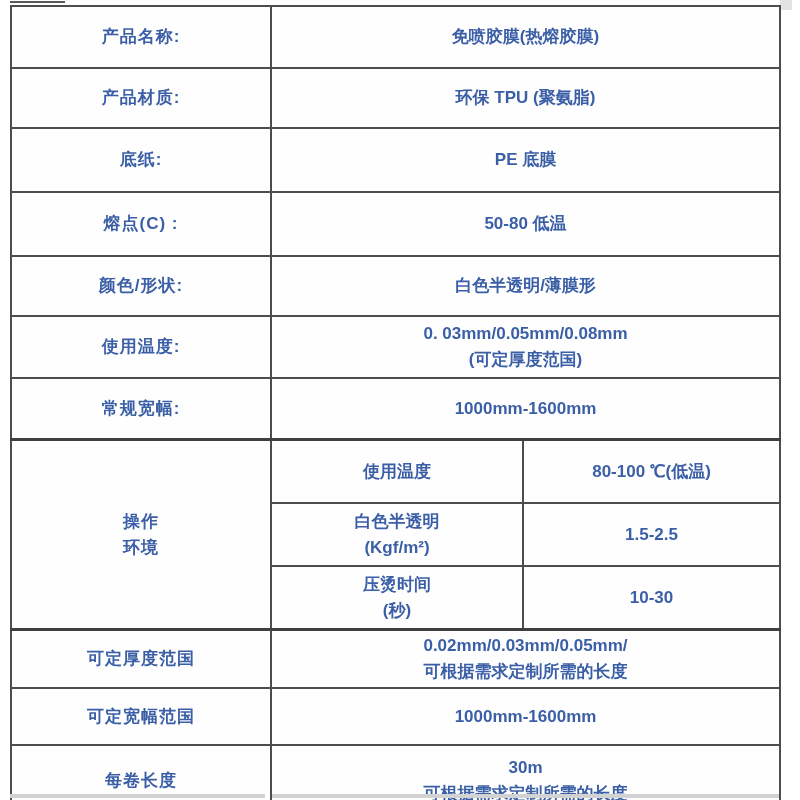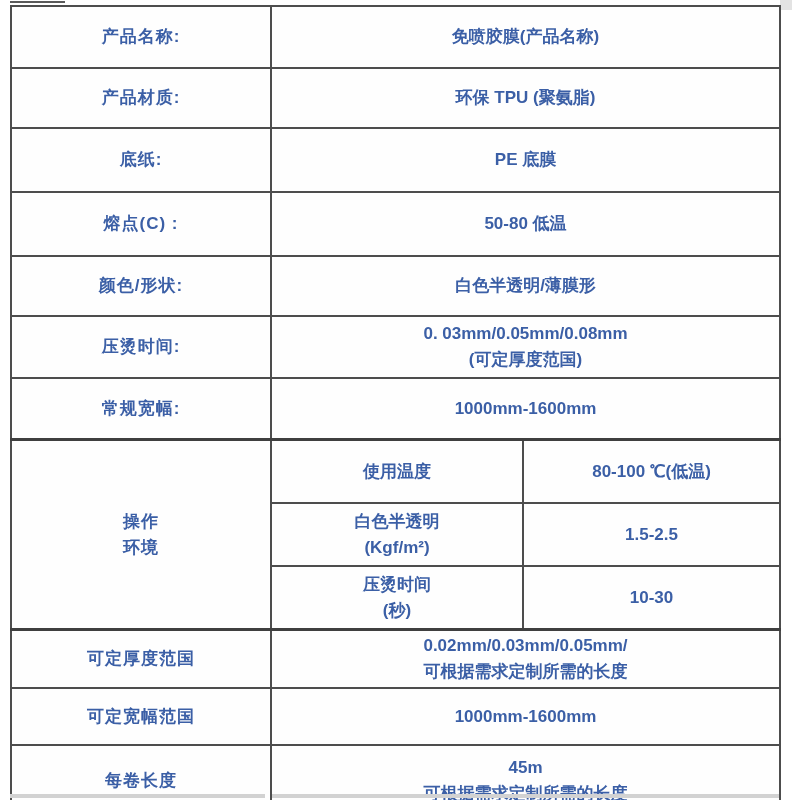--- a/index.html
+++ b/index.html
@@ -77,21 +77,21 @@
   <table class="spec-table">
     <colgroup>
       <col style="width:260px">
       <col style="width:252px">
       <col style="width:257px">
     </colgroup>
 
     <tbody>
         <tr class="h60">
       <td class="lbl">产品名称:</td>
-      <td class="val" colspan="2">免喷胶膜(产品名称)</td>
+      <td class="val" colspan="2">免喷胶膜(热熔胶膜)</td>
     </tr>
 
     <tr class="h58">
       <td class="lbl">产品材质:</td>
       <td class="val" colspan="2">环保 TPU (聚氨脂)</td>
     </tr>
 
     <tr class="h62">
       <td class="lbl">底纸:</td>
       <td class="val" colspan="2">PE 底膜</td>
@@ -101,21 +101,21 @@
       <td class="lbl">熔点(C) :</td>
       <td class="val" colspan="2">50-80 低温</td>
     </tr>
 
     <tr class="h58">
       <td class="lbl">颜色/形状:</td>
       <td class="val" colspan="2">白色半透明/薄膜形</td>
     </tr>
 
     <tr class="h60">
-      <td class="lbl">压烫时间:</td>
+      <td class="lbl">使用温度:</td>
       <td class="val" colspan="2">
         <div>0. 03mm/0.05mm/0.08mm</div>
         <div>(可定厚度范国)</div>
       </td>
     </tr>
 
     <tr class="h59">
       <td class="lbl">常规宽幅:</td>
       <td class="val" colspan="2">1000mm-1600mm</td>
     </tr>
@@ -154,21 +154,21 @@
     </tr>
 
     <tr class="h55">
       <td class="lbl">可定宽幅范国</td>
       <td class="val" colspan="2">1000mm-1600mm</td>
     </tr>
 
     <tr class="h70">
       <td class="lbl">每卷长度</td>
       <td class="val" colspan="2">
-        <div>45m</div>
+        <div>30m</div>
         <div>可根据需求定制所需的长度</div>
       </td>
     </tr>
   </tbody>
     </table>
 
   <div class="shadow-line shadow-left"></div>
   <div class="shadow-line shadow-right"></div>
 
 </div>

